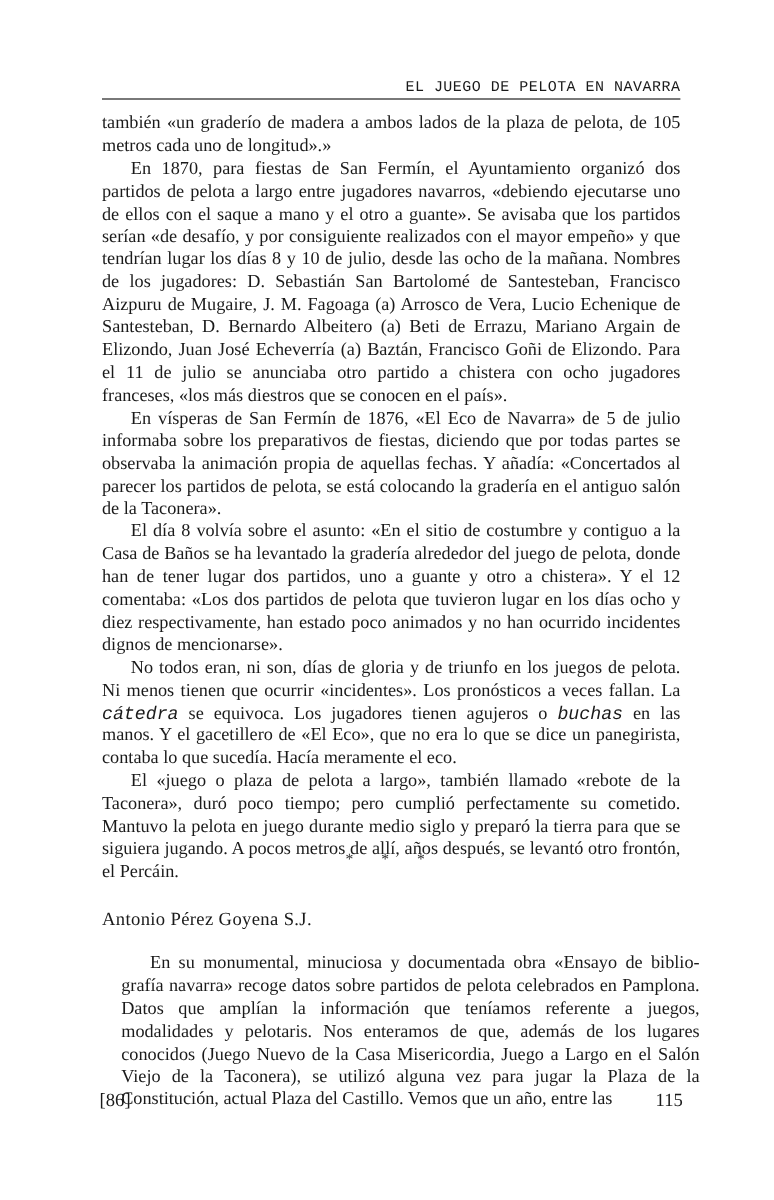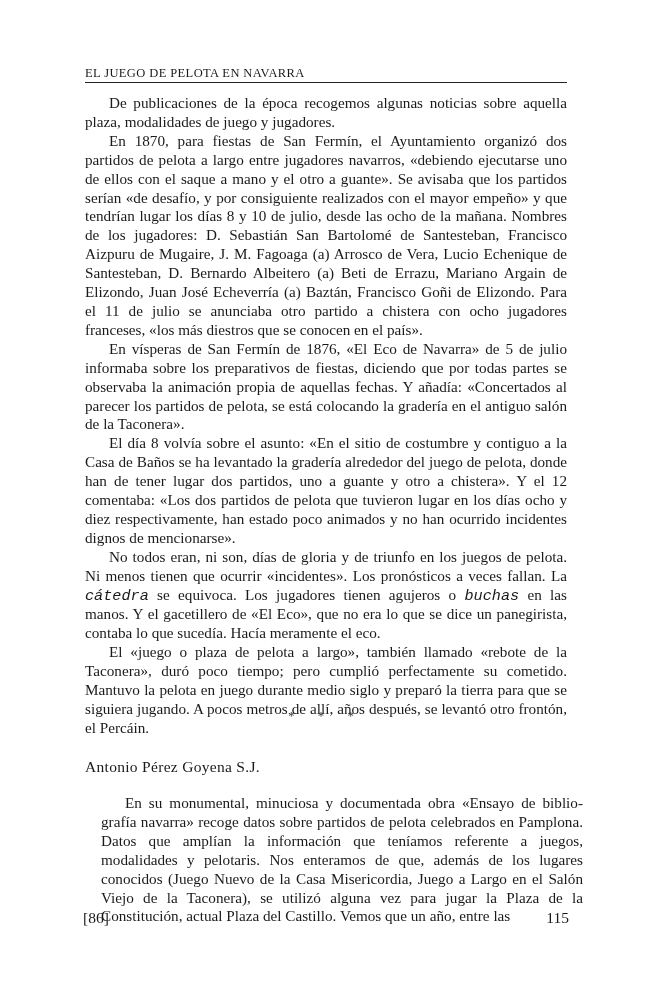--- a/index.html
+++ b/index.html
@@ -19,24 +19,25 @@
       position: absolute;
       left: 85px;
       top: 0;
       width: 482px;
     }
     .running-head {
       position: absolute;
       top: 66px;
       left: 0;
       width: 482px;
-      text-align: left;
+      text-align: right;
       font-size: 12.5px;
       letter-spacing: 0.4px;
       line-height: 14px;
+      font-family: Liberation Mono, monospace;
     }
     .head-rule {
       position: absolute;
       top: 82px;
       left: 0;
       width: 482px;
       height: 0;
       border-top: 1.4px solid #222;
     }
     .body-text {
@@ -103,21 +104,21 @@
   </style>
 </head>
 <body>
 
 <div class="page">
 
   <div class="running-head">EL JUEGO DE PELOTA EN NAVARRA</div>
   <div class="head-rule"></div>
 
   <div class="body-text">
-    <p class="indent">De publicaciones de la época recogemos algunas noticias sobre aquella plaza, modalidades de juego y jugadores.</p>
+    <p>también «un graderío de madera a ambos lados de la plaza de pelota, de 105 metros cada uno de longitud».»</p>
     <p class="indent">En 1870, para fiestas de San Fermín, el Ayuntamiento organizó dos partidos de pelota a largo entre jugadores navarros, «debiendo ejecutarse uno de ellos con el saque a mano y el otro a guante». Se avisaba que los partidos serían «de desafío, y por consiguiente realizados con el mayor empeño» y que tendrían lugar los días 8 y 10 de julio, desde las ocho de la mañana. Nombres de los jugadores: D. Sebastián San Bartolomé de Santesteban, Francisco Aizpuru de Mugaire, J. M. Fagoaga (a) Arrosco de Vera, Lucio Echenique de Santesteban, D. Bernardo Albeitero (a) Beti de Errazu, Mariano Argain de Elizondo, Juan José Echeverría (a) Baztán, Francisco Goñi de Elizondo. Para el 11 de julio se anunciaba otro partido a chistera con ocho jugadores franceses, «los más diestros que se conocen en el país».</p>
     <p class="indent">En vísperas de San Fermín de 1876, «El Eco de Navarra» de 5 de julio informaba sobre los preparativos de fiestas, diciendo que por todas partes se observaba la animación propia de aquellas fechas. Y añadía: «Concerta­dos al parecer los partidos de pelota, se está colocando la gradería en el antiguo salón de la Taconera».</p>
     <p class="indent">El día 8 volvía sobre el asunto: «En el sitio de costumbre y contiguo a la Casa de Baños se ha levantado la gradería alrededor del juego de pelota, donde han de tener lugar dos partidos, uno a guante y otro a chistera». Y el 12 comentaba: «Los dos partidos de pelota que tuvieron lugar en los días ocho y diez respectivamente, han estado poco animados y no han ocurrido incidentes dignos de mencionarse».</p>
     <p class="indent"><span>No todos eran, ni son, días de gloria y de triunfo en los juegos de pelota. Ni menos tienen que ocurrir «incidentes». Los pronósticos a veces fallan. La </span><em>cátedra</em><span> se equivoca. Los jugadores tienen agujeros o </span><em>buchas</em><span> en las manos. Y el gacetillero de «El Eco», que no era lo que se dice un panegirista, contaba lo que sucedía. Hacía meramente el eco.</span></p>
     <p class="indent">El «juego o plaza de pelota a largo», también llamado «rebote de la Taconera», duró poco tiempo; pero cumplió perfectamente su cometido. Mantuvo la pelota en juego durante medio siglo y preparó la tierra para que se siguiera jugando. A pocos metros de allí, años después, se levantó otro frontón, el Percáin.</p>
   </div>
 
   <div class="separator">* * *</div>
 
   <div class="section-heading">Antonio Pérez Goyena S.J.</div>

